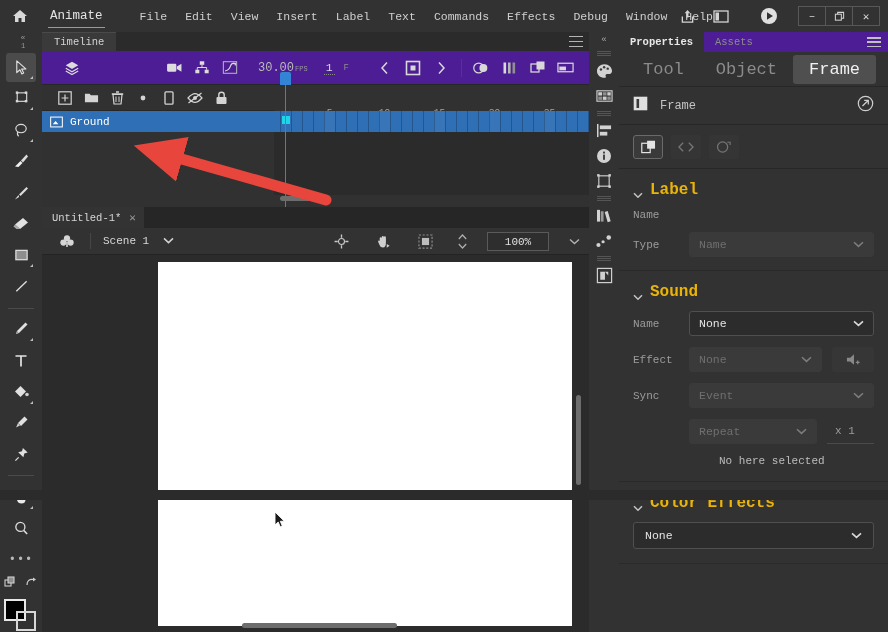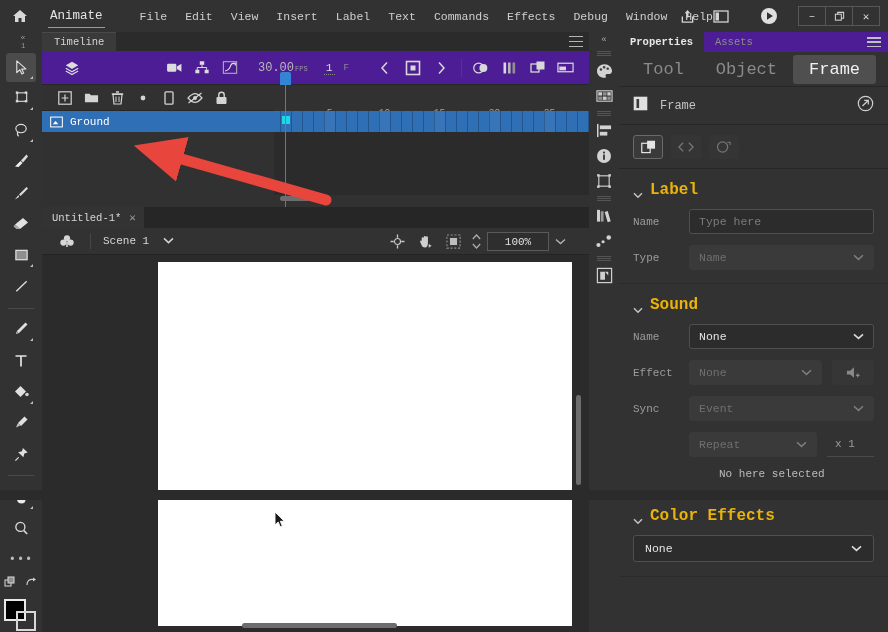--- a/index.html
+++ b/index.html
@@ -204,22 +204,22 @@
   }
   .dt-icon {
     width: 26px; height: 24px; display: flex; align-items: center; justify-content: center;
   }
   .scene-btn {
     display: flex; align-items: center; gap: 14px; font-size: 11px;
     color: #d8d8d8; margin-left: 12px;
   }
   .doc-sep { width: 1px; height: 16px; background: #464646; margin-left: 10px; }
   .doc-right {
-    position: absolute; right: 20px; top: 0; height: 27px;
-    display: flex; align-items: center; gap: 2px;
+    position: absolute; right: 6px; top: 0; height: 27px;
+    display: flex; align-items: center; gap: 16px;
   }
   .stepper {
     display: flex; flex-direction: column; justify-content: center;
     gap: 3px; margin: 0 4px;
   }
   .zoom-field {
     border: 1px solid #5a5a5a; background: #2e2e2e; height: 19px; width: 62px;
     display: flex; align-items: center; justify-content: center;
     font-size: 11px; color: #e0e0e0;
   }
@@ -1009,21 +1009,20 @@
       <div class="sec-head">
         <span class="chev">
           <svg width="10" height="7" viewBox="0 0 10 7">
               <path d="M1 1.3 L5 5.2 L9 1.3" fill="none" stroke="#c4c4c4" stroke-width="1.5"></path>
             </svg>
         </span>
         <span>Label</span>
       </div>
       <div class="row">
         <span class="row-label">Name</span>
-        <span class="field placeholder" placeholder="Type here">Type here</span>
       </div>
       <div class="row">
         <span class="row-label">Type</span>
         <span class="select disabled">
           <span>Name</span>
           <span>
             <svg width="11" height="7" viewBox="0 0 11 7">
                 <path d="M1 1.3 L5.5 5.4 L10 1.3" fill="none" stroke="#7d7d7d" stroke-width="1.5"></path>
               </svg>
           </span>

